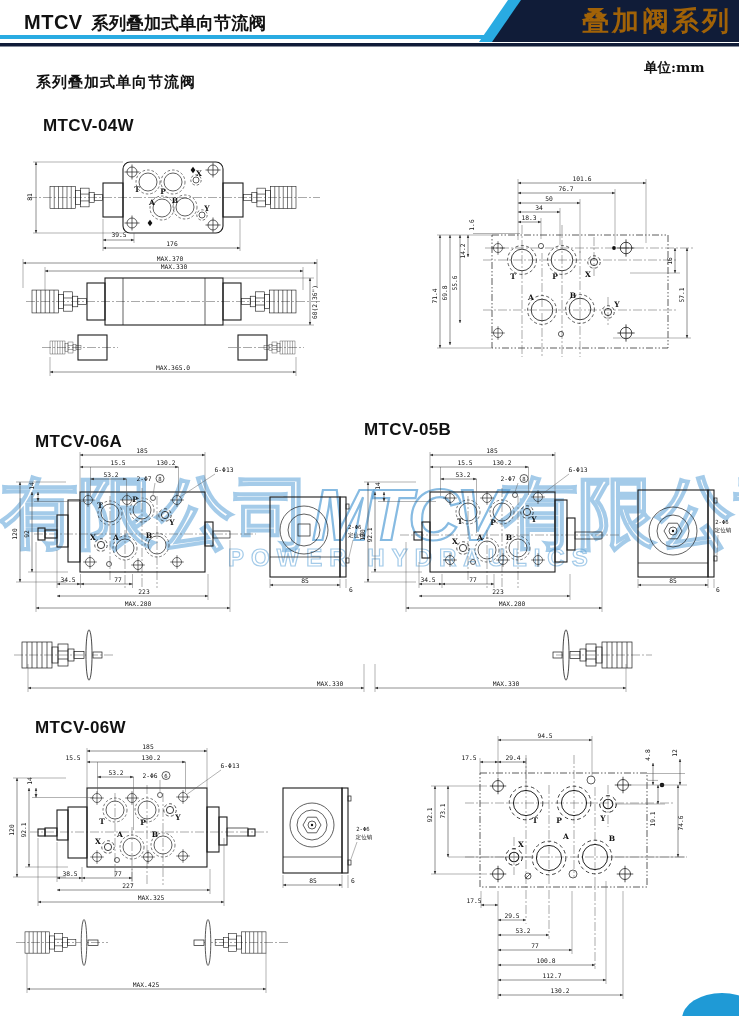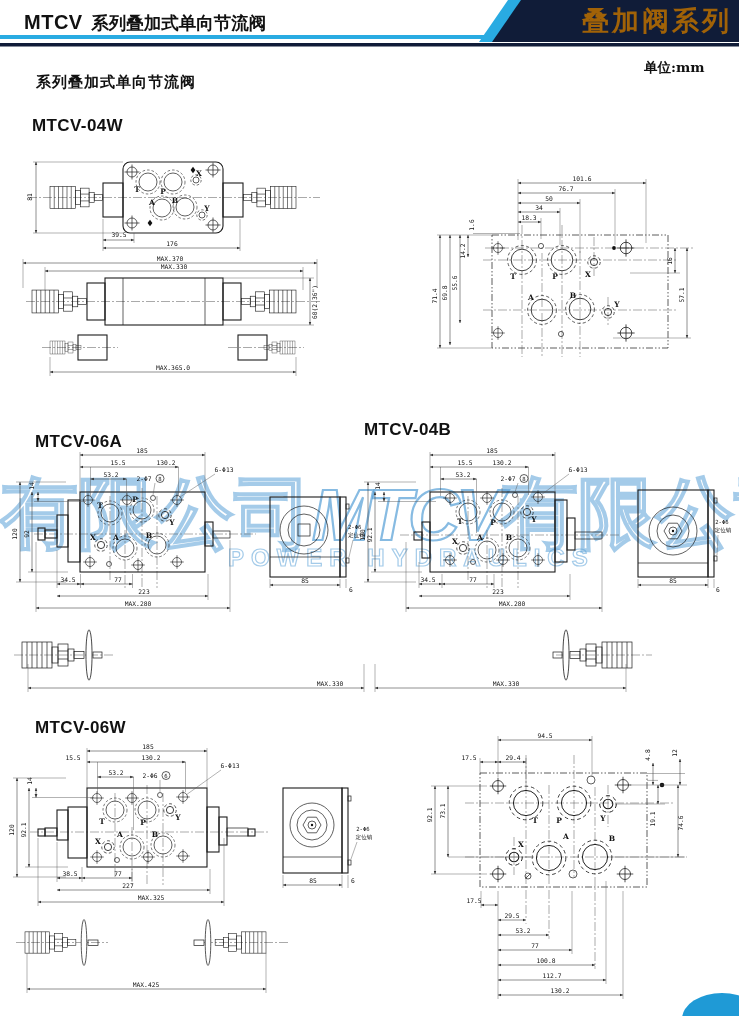--- a/index.html
+++ b/index.html
@@ -97,23 +97,23 @@
   </div>
   <div class="banner-txt">叠加阀系列</div>
   <div class="unit">单位:mm</div>
   <div class="subtitle">系列叠加式单向节流阀</div>
 
   <div class="wm">
     <span class="cn">有限公司</span><span class="brand">MTCV</span><span class="cn">有限公司</span>
     <span class="en">POWER HYDRAULICS</span>
   </div>
 
-  <div class="sec-title abs" style="left:32px;top:116px">MTCV-04W</div>
+  <div class="sec-title abs" style="left:43px;top:116px">MTCV-04W</div>
   <div class="sec-title abs" style="left:35px;top:432px">MTCV-06A</div>
-  <div class="sec-title abs" style="left:364px;top:420px">MTCV-04B</div>
+  <div class="sec-title abs" style="left:364px;top:420px">MTCV-05B</div>
   <div class="sec-title abs" style="left:35px;top:718px">MTCV-06W</div>
 
   <svg class="abs" style="left:20px;top:145px" width="330" height="240" viewBox="0 0 330 240">
     <g>
       <line class="cl" x1="8" y1="52.5" x2="300" y2="52.5"></line>
       <rect class="s1" x="103" y="17" width="100" height="71" rx="7"></rect>
       <rect class="s1" x="83" y="38" width="20" height="34"></rect>
       <rect class="s1" x="203" y="38" width="20" height="34"></rect>
       <use href="#knob" class="s2" transform="translate(30,52.5) scale(0.85)"></use>
       <use href="#knob" class="s2" transform="translate(276,52.5) scale(-0.85,0.85)"></use>

